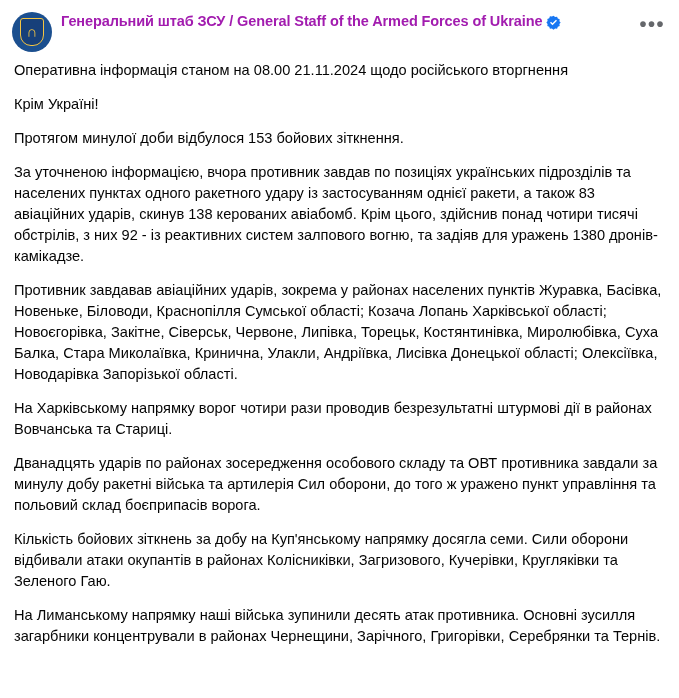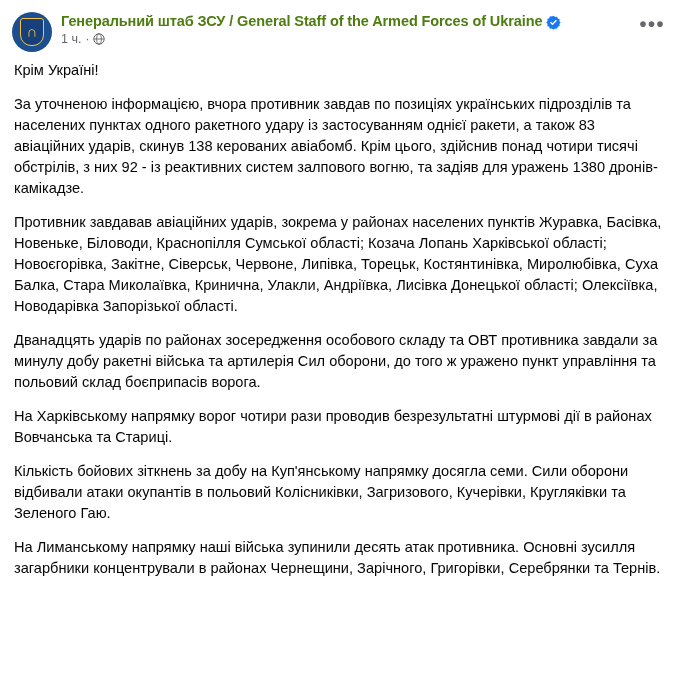--- a/index.html
+++ b/index.html
@@ -63,21 +63,21 @@
   }
   .page-name-row {
     display: flex;
     align-items: center;
     flex-wrap: wrap;
     line-height: 17px;
   }
   .page-name {
     font-size: 14.5px;
     font-weight: 700;
-    color: #4d7c0f;
+    color: #a21caf;
     letter-spacing: -0.1px;
   }
   .verified {
     width: 15px;
     height: 15px;
     margin-left: 4px;
     flex: 0 0 15px;
     position: relative;
     top: 1px;
   }
@@ -139,40 +139,31 @@
     <div class="header-text">
       <div class="page-name-row">
         <span class="page-name">Генеральний штаб ЗСУ / General Staff of the Armed Forces of Ukraine</span>
         <span class="verified">
           <svg width="15" height="15" viewBox="0 0 16 16" aria-hidden="true">
             <path fill="#1877f2" d="M8 0.8l1.7 1.3 2.1-0.3 0.8 2 2 0.8-0.3 2.1L15.6 8l-1.3 1.7 0.3 2.1-2 0.8-0.8 2-2.1-0.3L8 15.6l-1.7-1.3-2.1 0.3-0.8-2-2-0.8 0.3-2.1L0.4 8l1.3-1.7-0.3-2.1 2-0.8 0.8-2 2.1 0.3z"></path>
             <path fill="#ffffff" d="M6.9 10.9L4.3 8.3l1.05-1.05 1.55 1.55 3.75-3.75L11.7 6.1z"></path>
           </svg>
         </span>
       </div>
-      <div class="meta-row">
-        <span>1 ч.</span>
-        <span class="meta-sep">·</span>
-        <span class="globe">
-          <svg width="12" height="12" viewBox="0 0 12 12" aria-hidden="true">
-            <circle cx="6" cy="6" r="5.2" fill="none" stroke="#65676b" stroke-width="1"></circle>
-            <ellipse cx="6" cy="6" rx="2.3" ry="5.2" fill="none" stroke="#65676b" stroke-width="0.9"></ellipse>
-            <line x1="0.9" y1="6" x2="11.1" y2="6" stroke="#65676b" stroke-width="0.9"></line>
-          </svg>
-        </span>
-      </div>
     </div>
 
     <div class="more-btn">•••</div>
   </div>
 
   <div class="post-body">
+    <p>Оперативна інформація станом на 08.00 21.11.2024 щодо російського вторгнення</p>
     <p>Крім Україні!</p>
+    <p>Протягом минулої доби відбулося 153 бойових зіткнення.</p>
     <p>За уточненою інформацією, вчора противник завдав по позиціях українських підрозділів та населених пунктах одного ракетного удару із застосуванням однієї ракети, а також 83 авіаційних ударів, скинув 138 керованих авіабомб. Крім цього, здійснив понад чотири тисячі обстрілів, з них 92 - із реактивних систем залпового вогню, та задіяв для уражень 1380 дронів-камікадзе.</p>
     <p>Противник завдавав авіаційних ударів, зокрема у районах населених пунктів Журавка, Басівка, Новеньке, Біловоди, Краснопілля Сумської області; Козача Лопань Харківської області; Новоєгорівка, Закітне, Сіверськ, Червоне, Липівка, Торецьк, Костянтинівка, Миролюбівка, Суха Балка, Стара Миколаївка, Кринична, Улакли, Андріївка, Лисівка Донецької області; Олексіївка, Новодарівка Запорізької області.</p>
+    <p>На Харківському напрямку ворог чотири рази проводив безрезультатні штурмові дії в районах Вовчанська та Стариці.</p>
     <p>Дванадцять ударів по районах зосередження особового складу та ОВТ противника завдали за минулу добу ракетні війська та артилерія Сил оборони, до того ж уражено пункт управління та польовий склад боєприпасів ворога.</p>
-    <p>На Харківському напрямку ворог чотири рази проводив безрезультатні штурмові дії в районах Вовчанська та Стариці.</p>
-    <p>Кількість бойових зіткнень за добу на Куп'янському напрямку досягла семи. Сили оборони відбивали атаки окупантів в польовий Колісниківки, Загризового, Кучерівки, Круглякiвки та Зеленого Гаю.</p>
+    <p>Кількість бойових зіткнень за добу на Куп'янському напрямку досягла семи. Сили оборони відбивали атаки окупантів в районах Колісниківки, Загризового, Кучерівки, Круглякiвки та Зеленого Гаю.</p>
     <p>На Лиманському напрямку наші війська зупинили десять атак противника. Основні зусилля загарбники концентрували в районах Чернещини, Зарічного, Григорівки, Серебрянки та Тернів.</p>
 
   </div>
 
 </div>
 
 </body></html>

